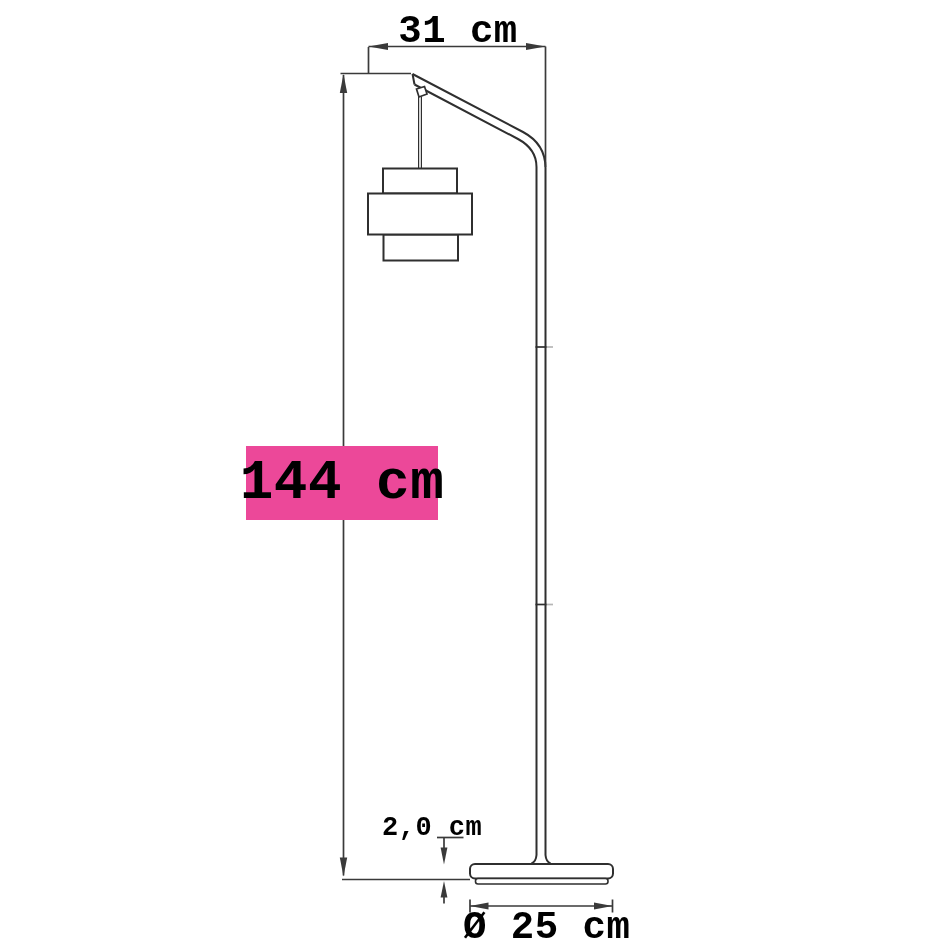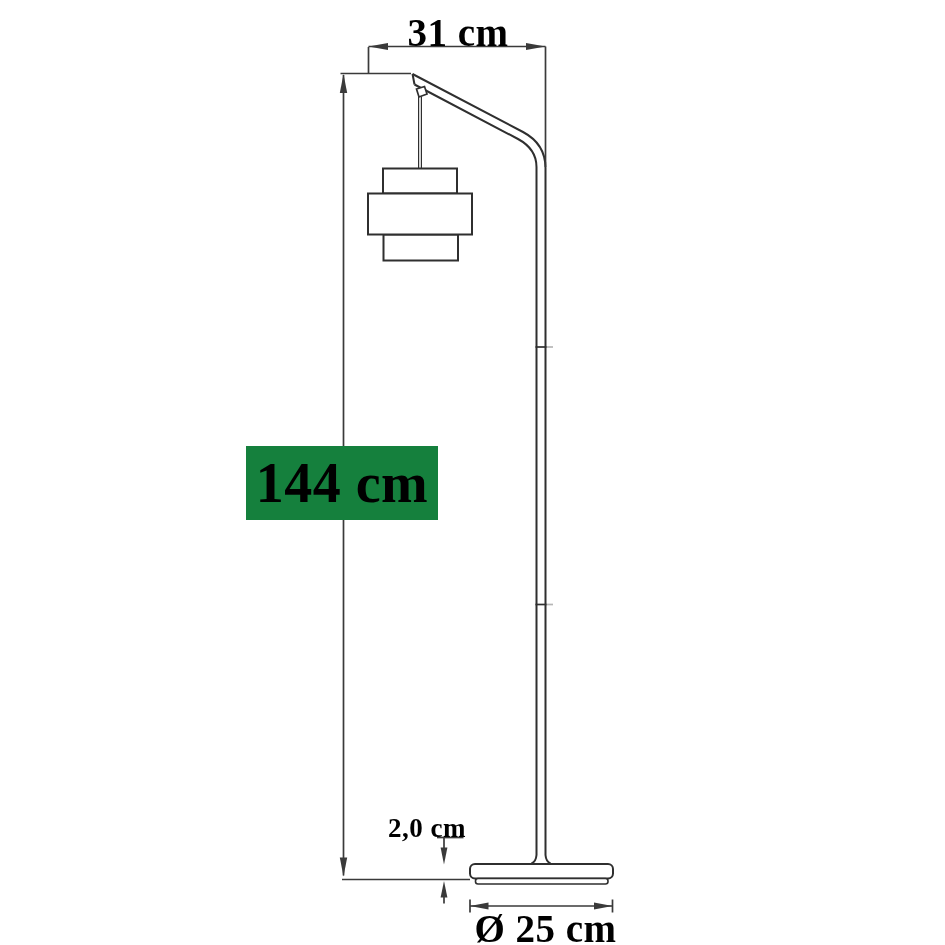--- a/index.html
+++ b/index.html
@@ -6,21 +6,21 @@
     margin: 0;
     padding: 0;
     background: #ffffff;
   }
   .canvas {
     position: relative;
     width: 945px;
     height: 945px;
     background: #ffffff;
     overflow: hidden;
-    font-family: Liberation Serif, serif;
+    font-family: Liberation Mono, monospace;
   }
   .canvas svg {
     position: absolute;
     left: 0;
     top: 0;
   }
   .dim-label {
     position: absolute;
     font-weight: bold;
     color: #000000;
@@ -34,21 +34,21 @@
     top: 13px;
     width: 160px;
     font-size: 39px;
   }
   .label-height {
     left: 246px;
     top: 446px;
     width: 192px;
     height: 74px;
     font-size: 56px;
-    background: #15803d;
+    background: #ec4899;
     display: flex;
     align-items: center;
     justify-content: center;
   }
   .label-thickness {
     left: 382px;
     top: 815px;
     width: 90px;
     font-size: 27px;
   }

